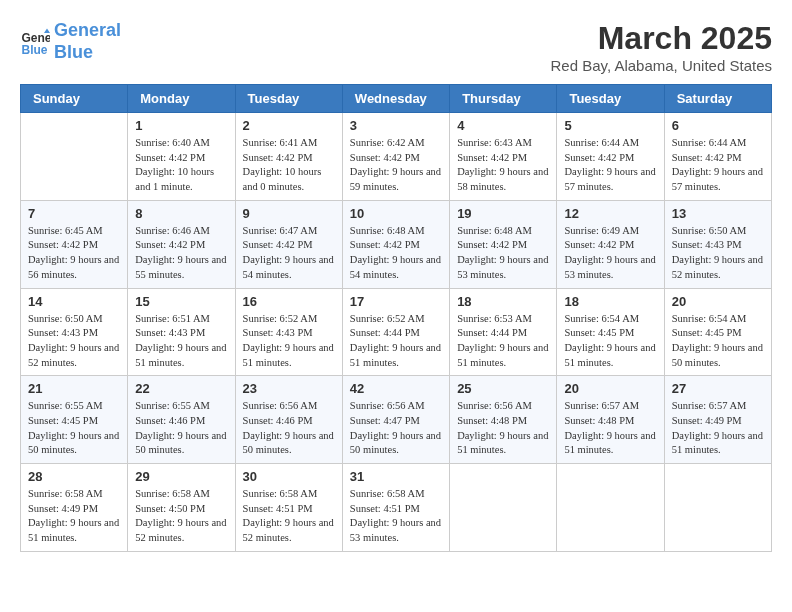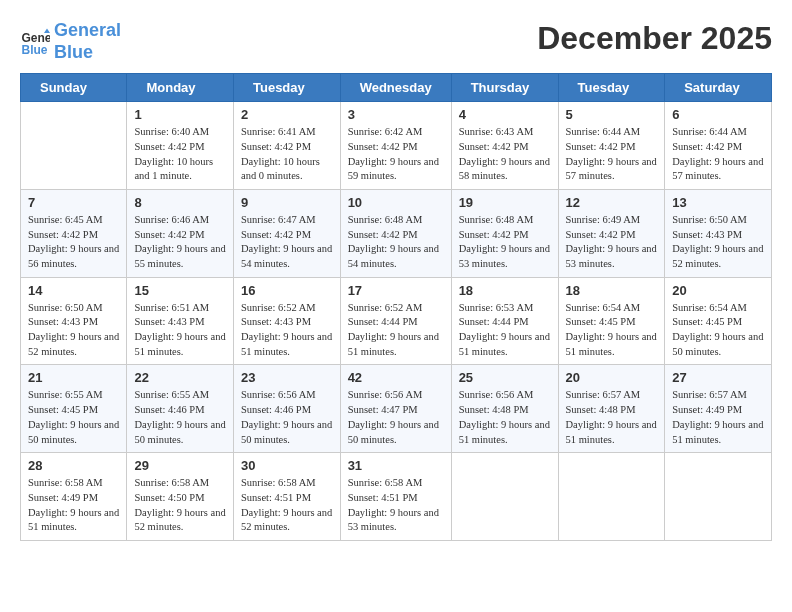--- a/index.html
+++ b/index.html
@@ -48,21 +48,21 @@
     }
     .calendar-table {
       width: 100%;
       border-collapse: collapse;
       border: 1px solid #ccc;
     }
     .calendar-table th {
       background-color: #3a7abf;
       color: #fff;
       text-align: left;
-      padding: 6px 19px;
+      padding: 6px 12px;
       font-size: 13px;
       font-weight: bold;
       border: 1px solid #2a6aaf;
     }
     .calendar-table td {
       vertical-align: top;
       padding: 5px 7px;
       border: 1px solid #ccc;
       width: calc(100% / 7);
       min-height: 80px;
@@ -103,21 +103,22 @@
       <polygon points="32,8 40,8 36,2" fill="#4a90d9"></polygon>
     </svg>
     <div>
       <div class="logo-text">
         <span>General</span><br>
         <span style="color:#4a90d9;">Blue</span>
       </div>
     </div>
   </div>
   <div class="title-section">
-    <div class="month-title">December 2025</div>
+    <div class="month-title">March 2025</div>
+    <div class="location-title">Red Bay, Alabama, United States</div>
   </div>
 </div>
 
 <table class="calendar-table">
   <thead>
     <tr>
     <th>Sunday</th>
         <th>Monday</th>
         <th>Tuesday</th>
         <th>Wednesday</th>

